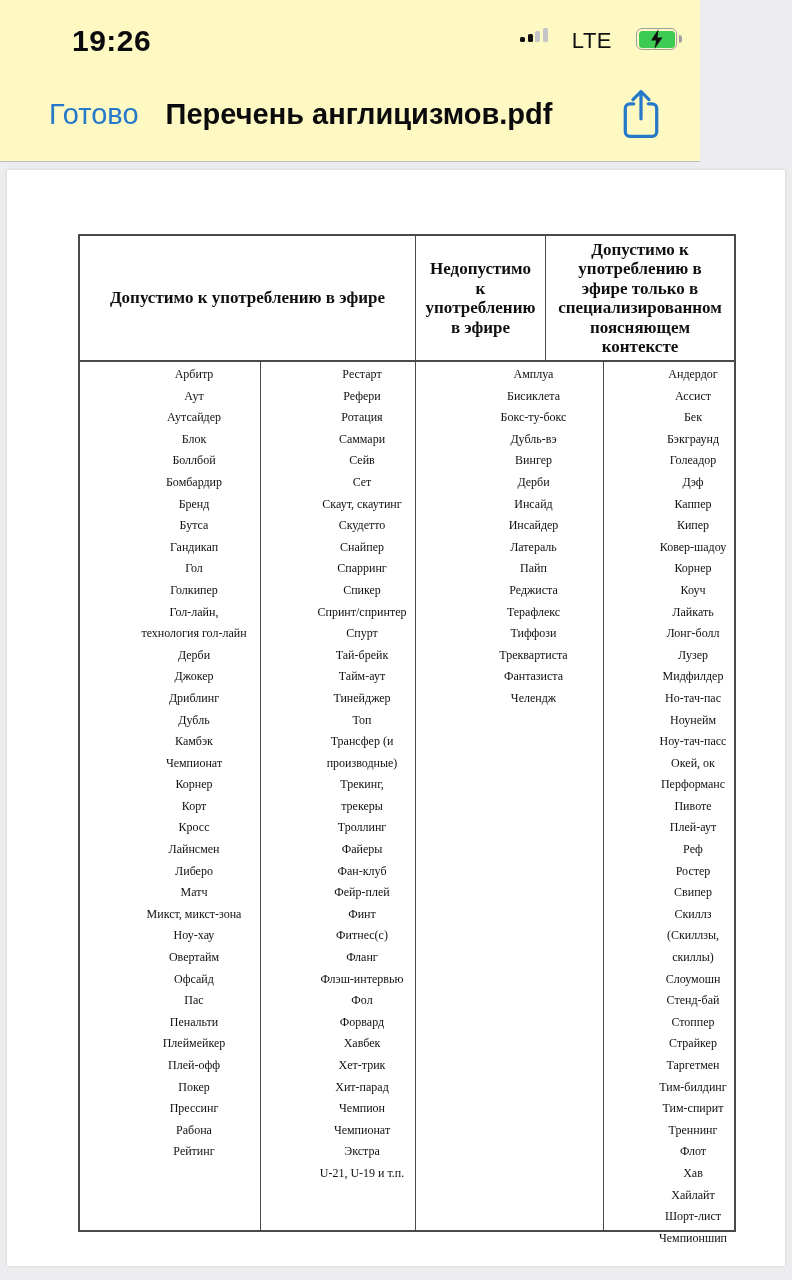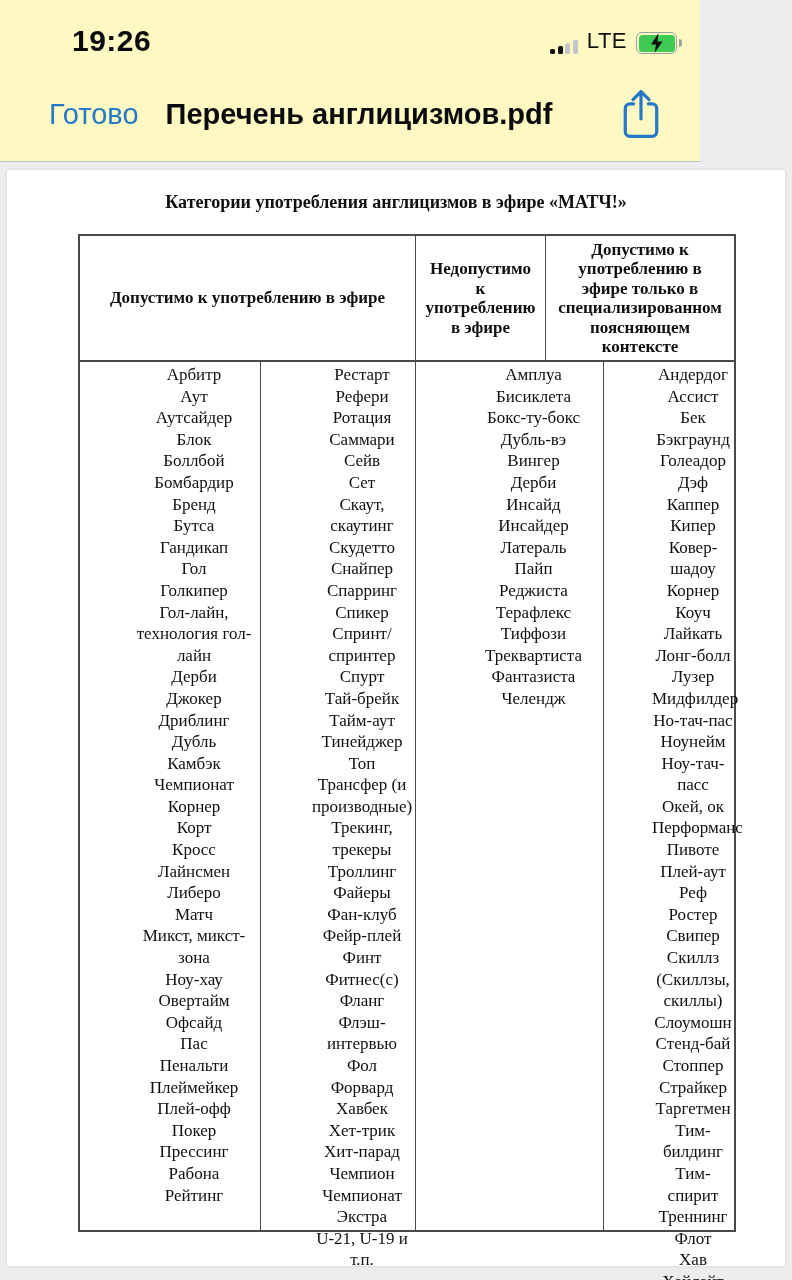--- a/index.html
+++ b/index.html
@@ -15,21 +15,21 @@
     position: absolute; left: 0; top: 0; width: 700px; height: 162px;
     background: #fef9c3;
     border-bottom: 1px solid #bdbdc2;
     z-index: 3;
   }
   .status-bar { position: absolute; left: 0; top: 0; width: 100%; height: 80px; }
   .time {
     position: absolute; left: 72px; top: 24px;
     font-size: 30px; font-weight: 700; color: #0b0b0d; letter-spacing: 0.5px;
   }
-  .status-right { position: absolute; right: 18px; top: 28px; display: flex; align-items: flex-end; gap: 9px; }
+  .status-right { position: absolute; right: 18px; top: 28px; display: flex; align-items: flex-start; gap: 24px; }
   .signal { display: flex; align-items: flex-end; gap: 2.5px; height: 14px; }
   .signal .bar { width: 5px; border-radius: 1.5px; }
   .signal .b1 { height: 5px; background: #111; }
   .signal .b2 { height: 8px; background: #111; }
   .signal .b3 { height: 11px; background: #c6c6ca; }
   .signal .b4 { height: 14px; background: #c6c6ca; }
   .lte { font-size: 22px; font-weight: 500; color: #111; letter-spacing: 0.5px; }
   .battery { position: relative; width: 46px; height: 22px; }
   .battery .shell {
     position: absolute; left: 0; top: 0; width: 41px; height: 22px;
@@ -89,21 +89,21 @@
     border-right: 1.5px solid #4a4a4a;
   }
   .h-cell:last-child { border-right: none; }
   .hc1 { width: 336px; }
   .hc2 { width: 188px; }
   .hc3 { width: 130px; }
 
   .body-row { display: flex; height: 868px; }
   .b-cell {
     padding-top: 2px; text-align: center;
-    font-size: 17px; line-height: 21.6px;
+    font-size: 12px; line-height: 21.6px;
     border-right: 1.5px solid #4a4a4a;
     padding-left: 48px;
   }
   .b-cell:last-child { border-right: none; }
   .bc1 { width: 181px; }
   .bc2 { width: 155px; }
   .bc3 { width: 188px; }
   .bc4 { width: 130px; }
 </style>
 </head>
@@ -139,21 +139,20 @@
         <path d="M8.2 9.2 H6.2 a2.4 2.4 0 0 0 -2.4 2.4 v12.2 a2.4 2.4 0 0 0 2.4 2.4 h11.6 a2.4 2.4 0 0 0 2.4 -2.4 V11.6 a2.4 2.4 0 0 0 -2.4 -2.4 h-2" fill="none" stroke="#2679c9" stroke-width="1.7" stroke-linecap="round"></path>
         <line x1="12" y1="17" x2="12" y2="3.2" stroke="#2679c9" stroke-width="1.7" stroke-linecap="round"></line>
         <path d="M7.8 7 L12 2.8 L16.2 7" fill="none" stroke="#2679c9" stroke-width="1.7" stroke-linecap="round" stroke-linejoin="round"></path>
       </svg>
     </button>
   </div>
 </div>
 
 <div class="pdf-viewer">
   <div class="pdf-page">
-    <div class="doc-title">Категории употребления англицизмов в эфире «МАТЧ!»</div>
 
     <div class="anglicisms-table">
       <div class="header-row">
         <div class="h-cell hc1">
             <div>Допустимо к употреблению в эфире</div>
           </div>
         <div class="h-cell hc3">
             <div>Недопустимо</div>
             <div>к</div>
             <div>употреблению</div>

